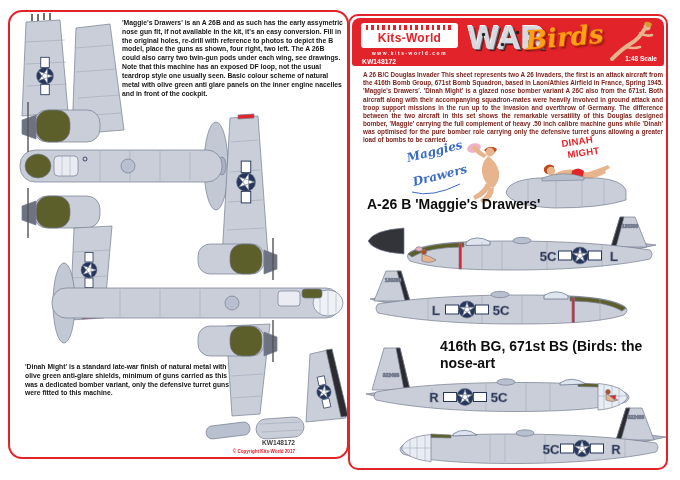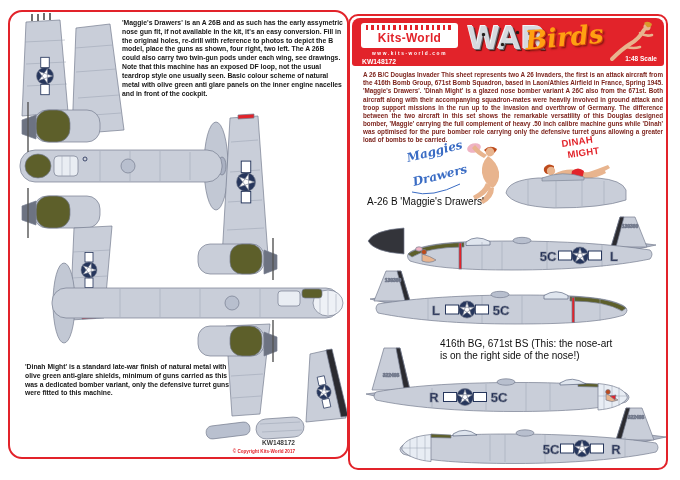--- a/index.html
+++ b/index.html
@@ -31,21 +31,21 @@
        text-shadow:-1px -1px 0 #f4f5f7,1px 1px 0 #6a6f78,2px 2px 1px #55130f}
   .birds{position:absolute;left:57px;top:3px;font-family:"DejaVu Serif",serif;font-style:italic;font-weight:700;
          font-size:26px;color:#ffa012;transform:rotate(-5deg);
          text-shadow:1px 1px 0 #d23a12,2px 2px 2px #7a150d}
   .bullet{position:absolute;width:3px;height:3px;background:#231f1d;border-radius:50%;box-shadow:0 0 1px #000}
   .scale-label{position:absolute;right:7px;bottom:4px;color:#fff;font-size:6.5px;font-weight:700}
 
   
   #intro-text{left:13px;top:55px;width:300px;font-size:6.3px;line-height:1.3;font-weight:700;
               color:#7d241d;text-align:justify}
-  .sch-title{font-size:10px;font-weight:400;color:#0e0e0e;line-height:1.22}
+  .sch-title{font-size:14px;font-weight:700;color:#0e0e0e;line-height:1.22}
   #sch1{left:17px;top:180px;width:190px}
   #sch2{left:90px;top:322px;width:220px;z-index:5}
 
   
   svg text.code{font-family:"Liberation Sans",sans-serif;font-weight:700;font-size:13px;fill:#1d2a52}
   svg text.serial{font-family:"Liberation Sans",sans-serif;font-weight:700;font-size:5px;fill:#23304f}
   svg text.script-blue{font-family:"DejaVu Serif",serif;font-style:italic;font-weight:700;font-size:12px;fill:#3a6cc4}
   svg text.dinah-red{font-family:"Liberation Sans",sans-serif;font-weight:700;font-size:9.5px;fill:#e2232a;letter-spacing:.3px}
   .pl{stroke:#98a0b0;stroke-width:.5;fill:none}
   .ac{stroke:#767d8f;stroke-width:.7}
@@ -307,16 +307,15 @@
       <text class="code" x="181" y="49.5" text-anchor="middle">5C</text>
       <text class="code" x="246" y="49.5" text-anchor="middle">R</text>
       <text class="serial" x="266" y="15" text-anchor="middle">322498</text>
     </g>
   </svg>
 
   <div id="sch1" class="ab">
     <div class="sch-title">A-26 B 'Maggie's Drawers'</div>
   </div>
   <div id="sch2" class="ab">
-    <div class="sch-title">416th BG, 671st BS (This: the nose-art</div>
-    <div class="sch-title">is on the right side of the nose!)</div>
+    <div class="sch-title">416th BG, 671st BS (Birds: the nose-art</div>
   </div>
 </div>
 
 </body></html>

